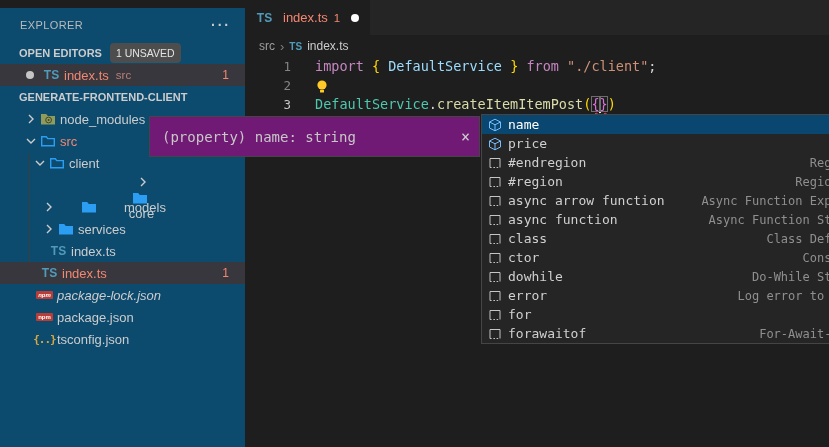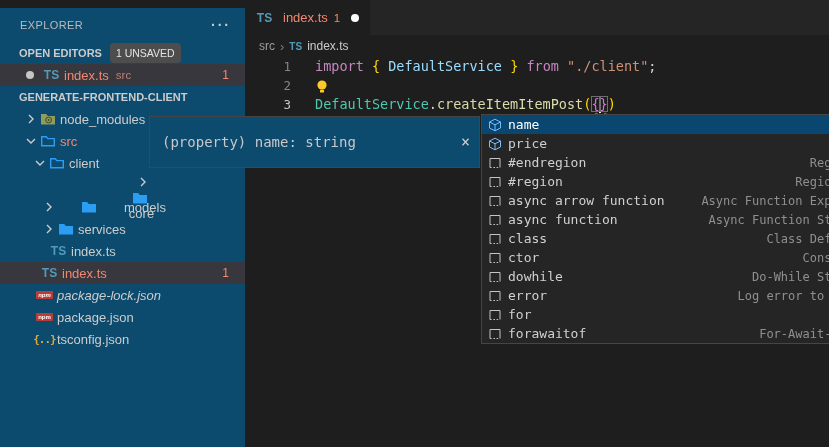--- a/index.html
+++ b/index.html
@@ -47,22 +47,22 @@
   .ln.cur{color:#c6c6c6;}
   .line-content{padding-left:24px;}
   .tok.kw{color:#c586c0}.tok.b1{color:#ffd700}.tok.var{color:#9cdcfe}.tok.str{color:#ce9178}
   .tok.fg{color:#d4d4d4}.tok.cls{color:#4ec9b0}.tok.fn{color:#dcdcaa}.tok.b2{color:#da70d6}
   .tok.box{outline:1px solid #6e6e6e;outline-offset:-1px;}
   .tok.err{text-decoration:underline wavy #f14c4c;text-decoration-thickness:1px;text-underline-offset:3px;}
   .cursor{display:inline-block;width:2px;height:16px;background:#e8e8e8;vertical-align:middle;margin:0 -1px;}
   .bulb{width:14px;height:15px;display:inline-block;vertical-align:middle;}
 
   
-  .hover-widget{position:absolute;left:149px;top:116px;width:331px;height:52px;box-sizing:border-box;
-                background:#0c4a6e;border:1px solid #454545;z-index:5;display:flex;align-items:center;
+  .hover-widget{position:absolute;left:149px;top:116px;width:331px;height:41px;box-sizing:border-box;
+                background:#701a75;border:1px solid #454545;z-index:5;display:flex;align-items:center;
                 padding:0 28px 0 12px;font-family:"DejaVu Sans Mono",monospace;font-size:14px;color:#c8c8c8;}
   .close{position:absolute;right:9px;top:50%;transform:translateY(-50%);font-size:15px;color:#cccccc;cursor:pointer;}
   .suggest-widget{position:absolute;left:481px;top:114px;width:410px;box-sizing:border-box;
                   background:#252526;border:1px solid #454545;z-index:6;}
   .suggest-row{height:19px;display:flex;align-items:center;padding:0 8px 0 5px;cursor:pointer;
                font-family:"DejaVu Sans Mono",monospace;font-size:13px;color:#d0d0d0;}
   .suggest-row.selected{background:#094771;color:#ffffff;}
   .s-icon{width:16px;height:16px;margin-right:5px;flex:none;display:inline-flex;align-items:center;justify-content:center;}
   .s-detail{margin-left:auto;font-size:12px;color:#8f8f8f;white-space:pre;}
 </style>

